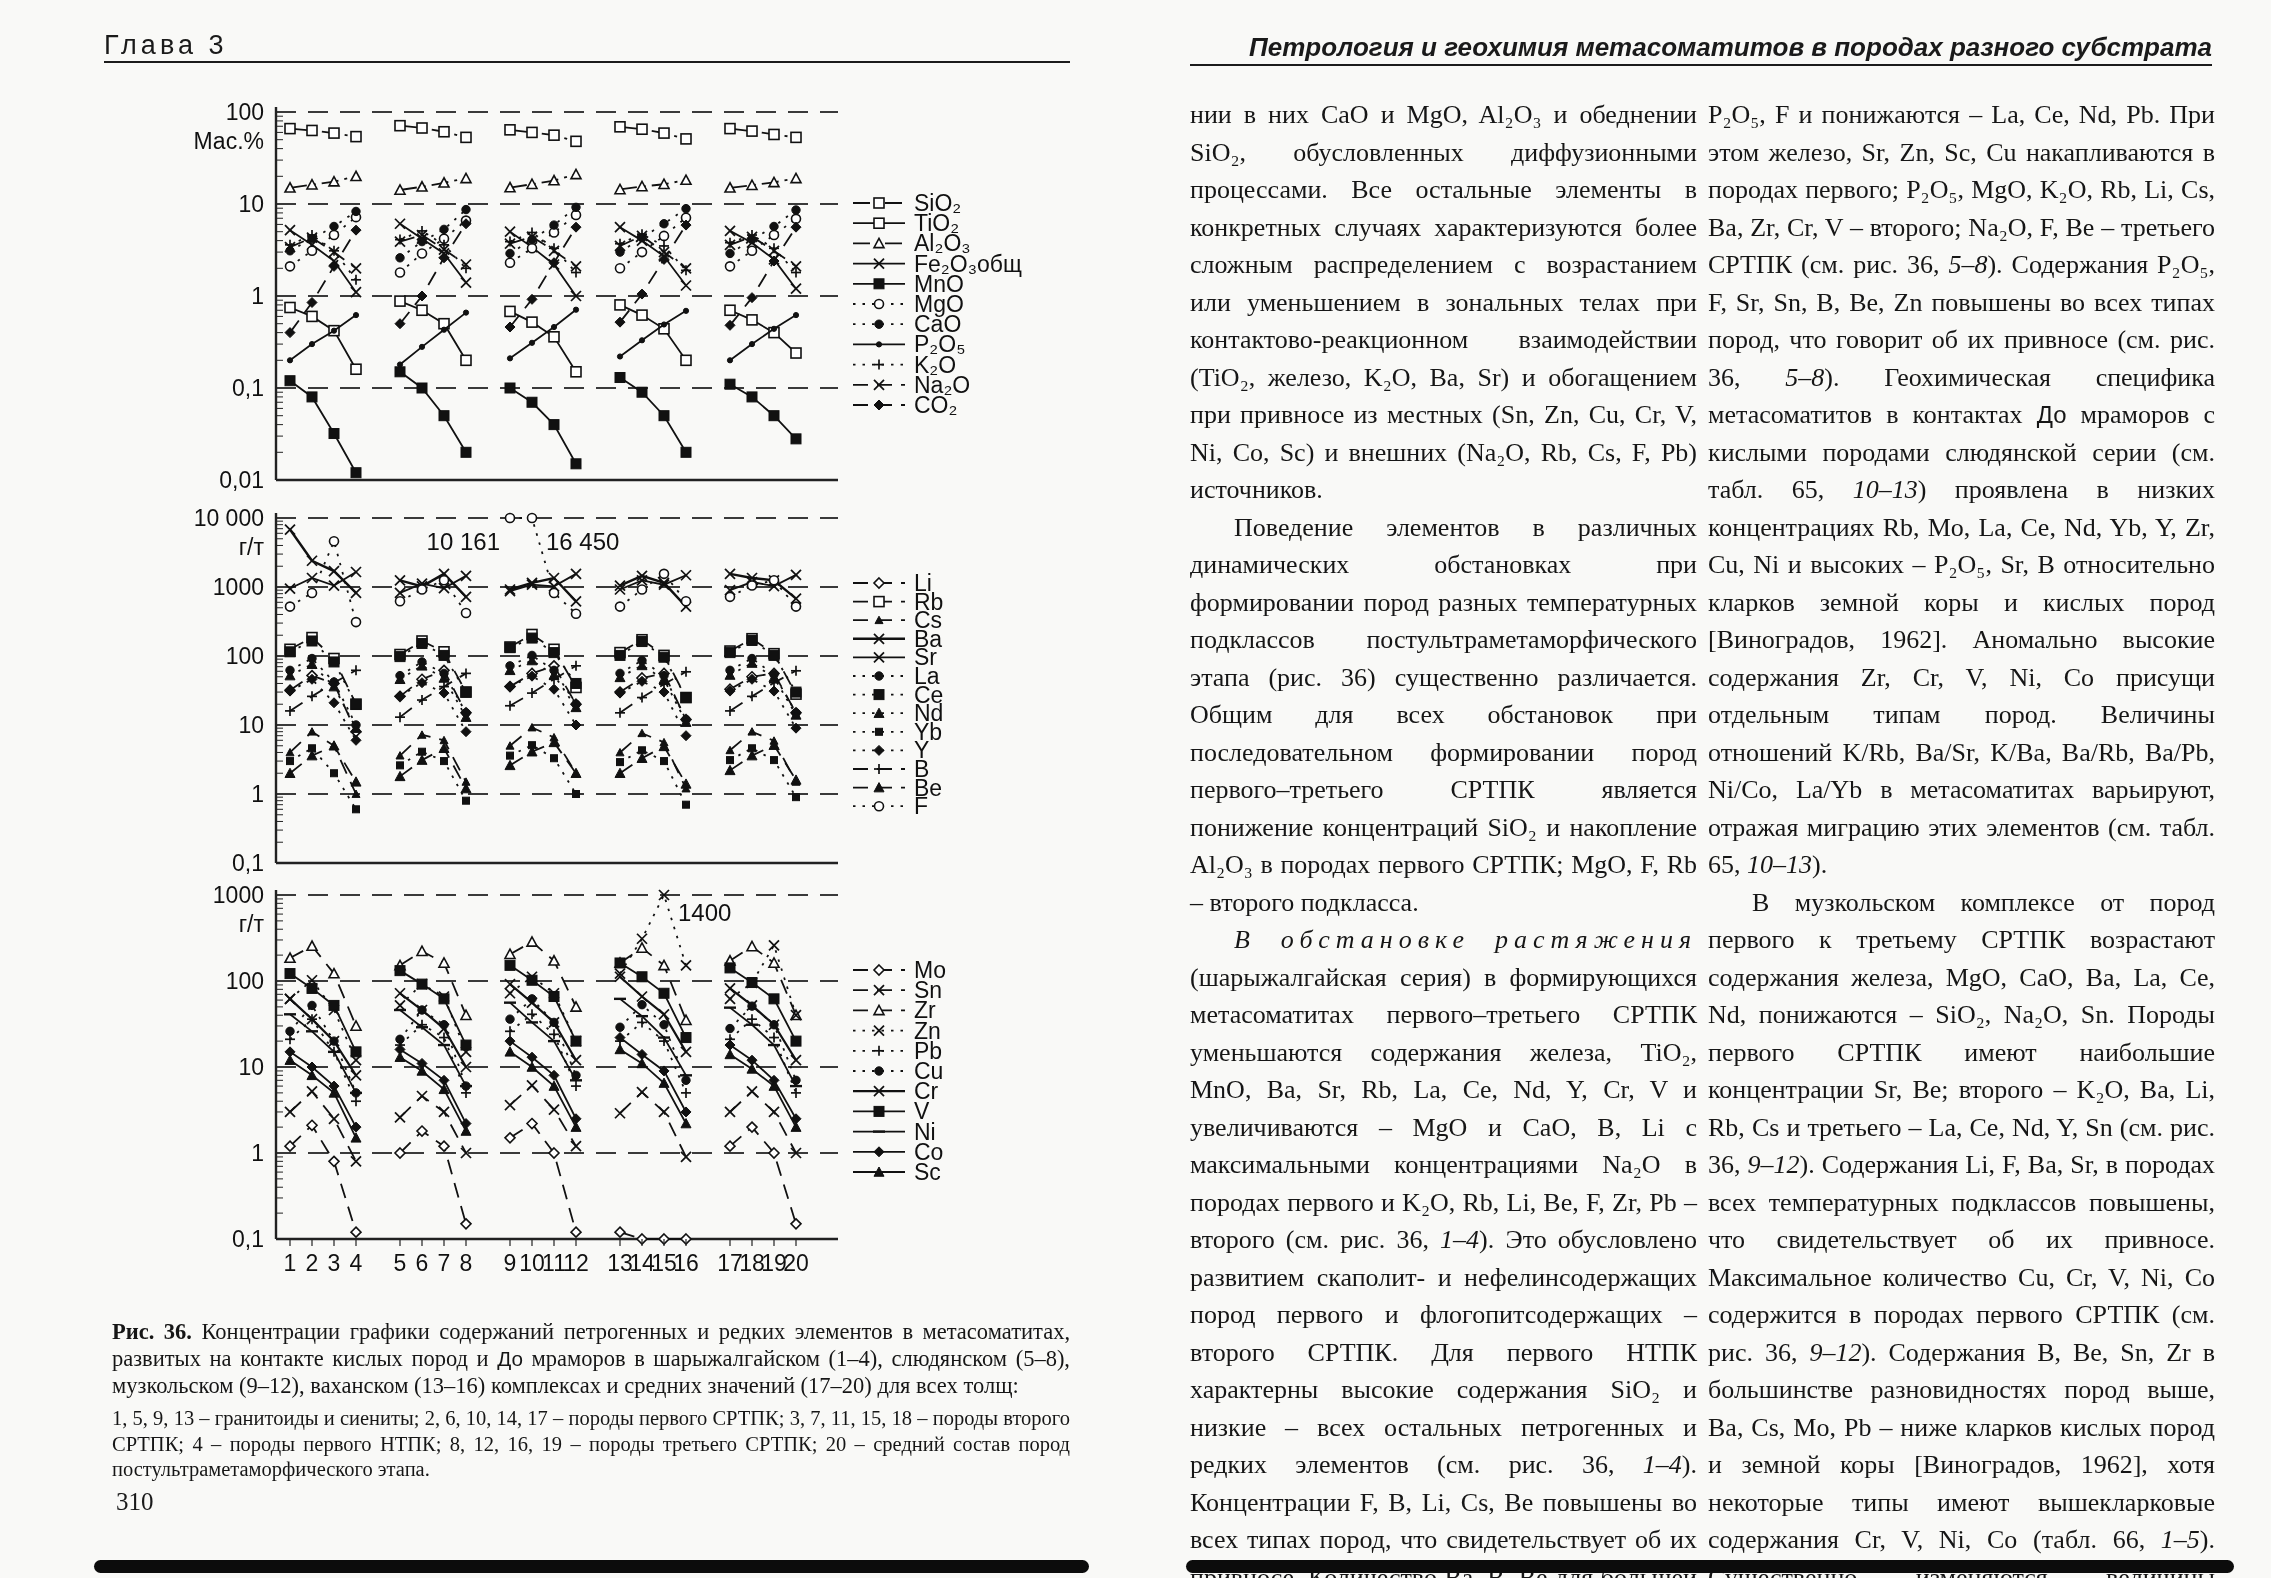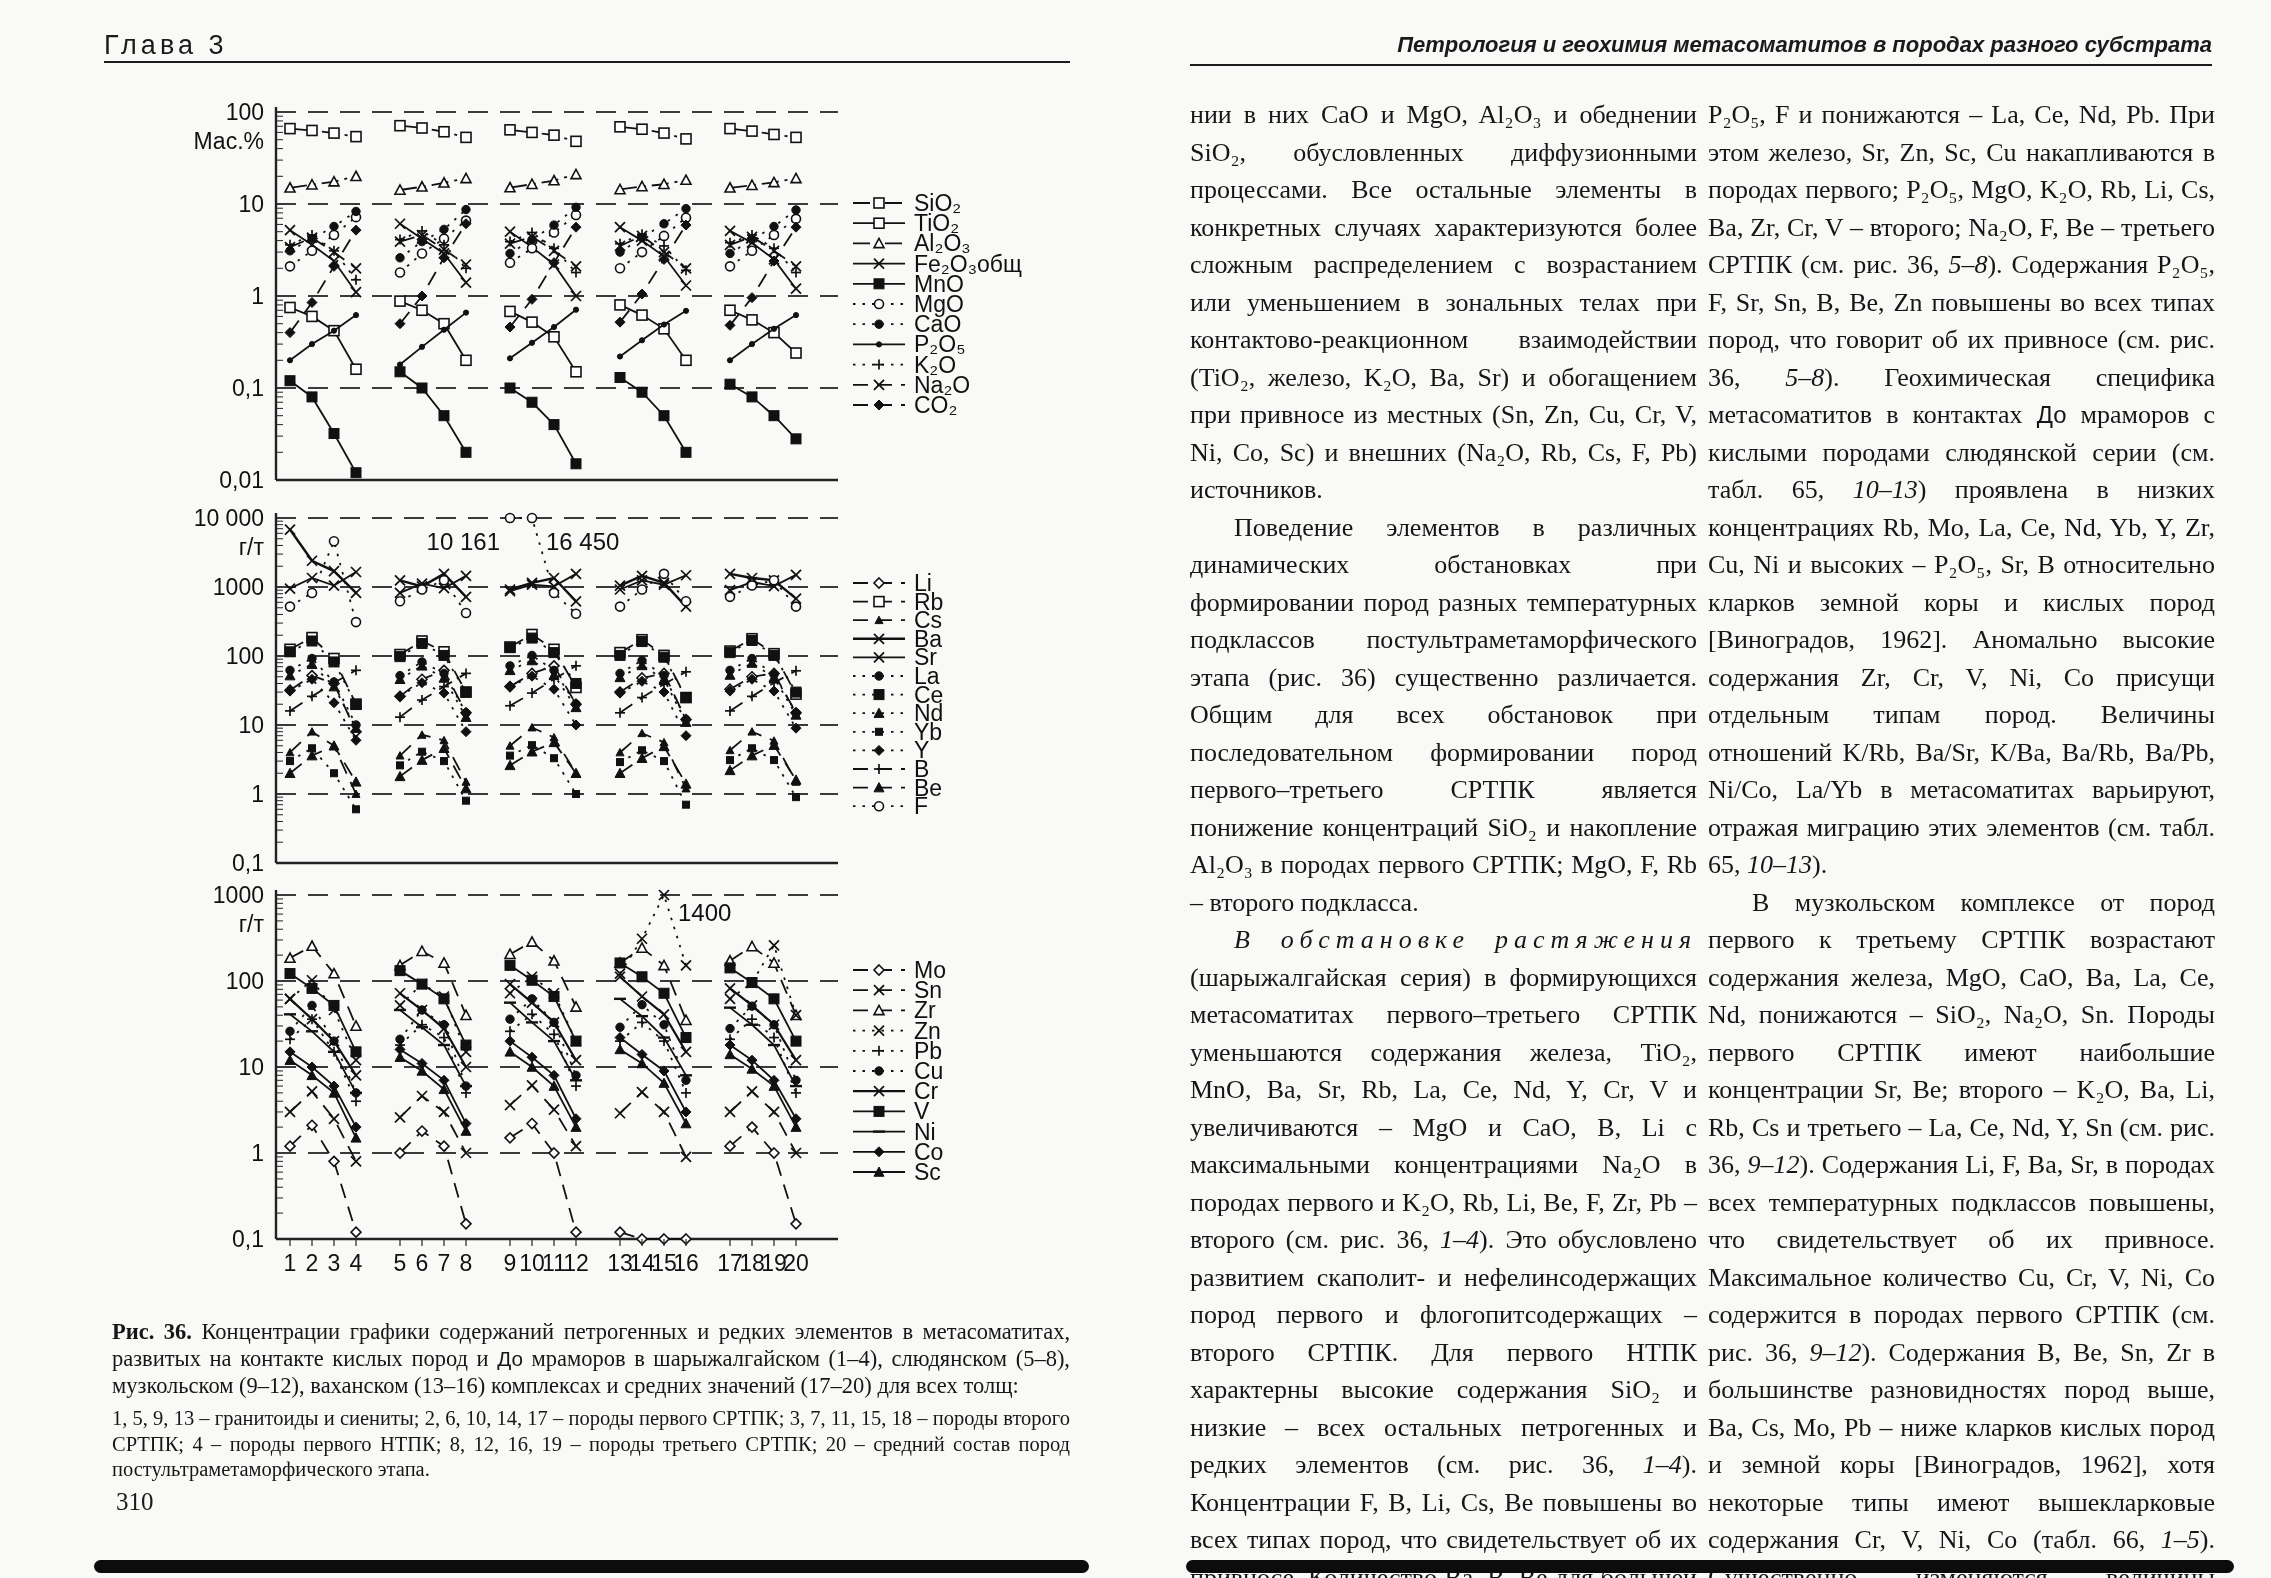--- a/index.html
+++ b/index.html
@@ -11,21 +11,21 @@
 
   .chapter-head{position:absolute;left:96px;top:30px;
        font-family:"Liberation Sans","DejaVu Sans",sans-serif;
        font-size:27px;letter-spacing:4px;color:#1a1a1a;}
   .rule{position:absolute;height:2px;background:#1c1c1c;}
   .rule-left{left:96px;top:61px;width:966px;}
   .rule-right{left:55px;top:64px;width:1022px;}
 
   .running-head{position:absolute;left:55px;top:32px;width:1022px;text-align:right;
        font-family:"Liberation Sans","DejaVu Sans",sans-serif;
-       font-style:italic;font-weight:bold;font-size:22px;color:#1a1a1a;}
+       font-style:italic;font-weight:bold;font-size:26px;color:#1a1a1a;}
 
   .col{position:absolute;top:96px;width:507px;font-size:26px;line-height:37.5px;
        text-align:justify;}
   .col1{left:55px;}
   .col2{left:573px;}
   .col p, .caption p, .footnote p{margin:0;text-align:justify;text-indent:44px;}
   p.noindent{text-indent:0;}
   .seg-spaced{font-style:italic;letter-spacing:6px;}
   .seg-it{font-style:italic;}
   .seg-bold{font-weight:bold;}

